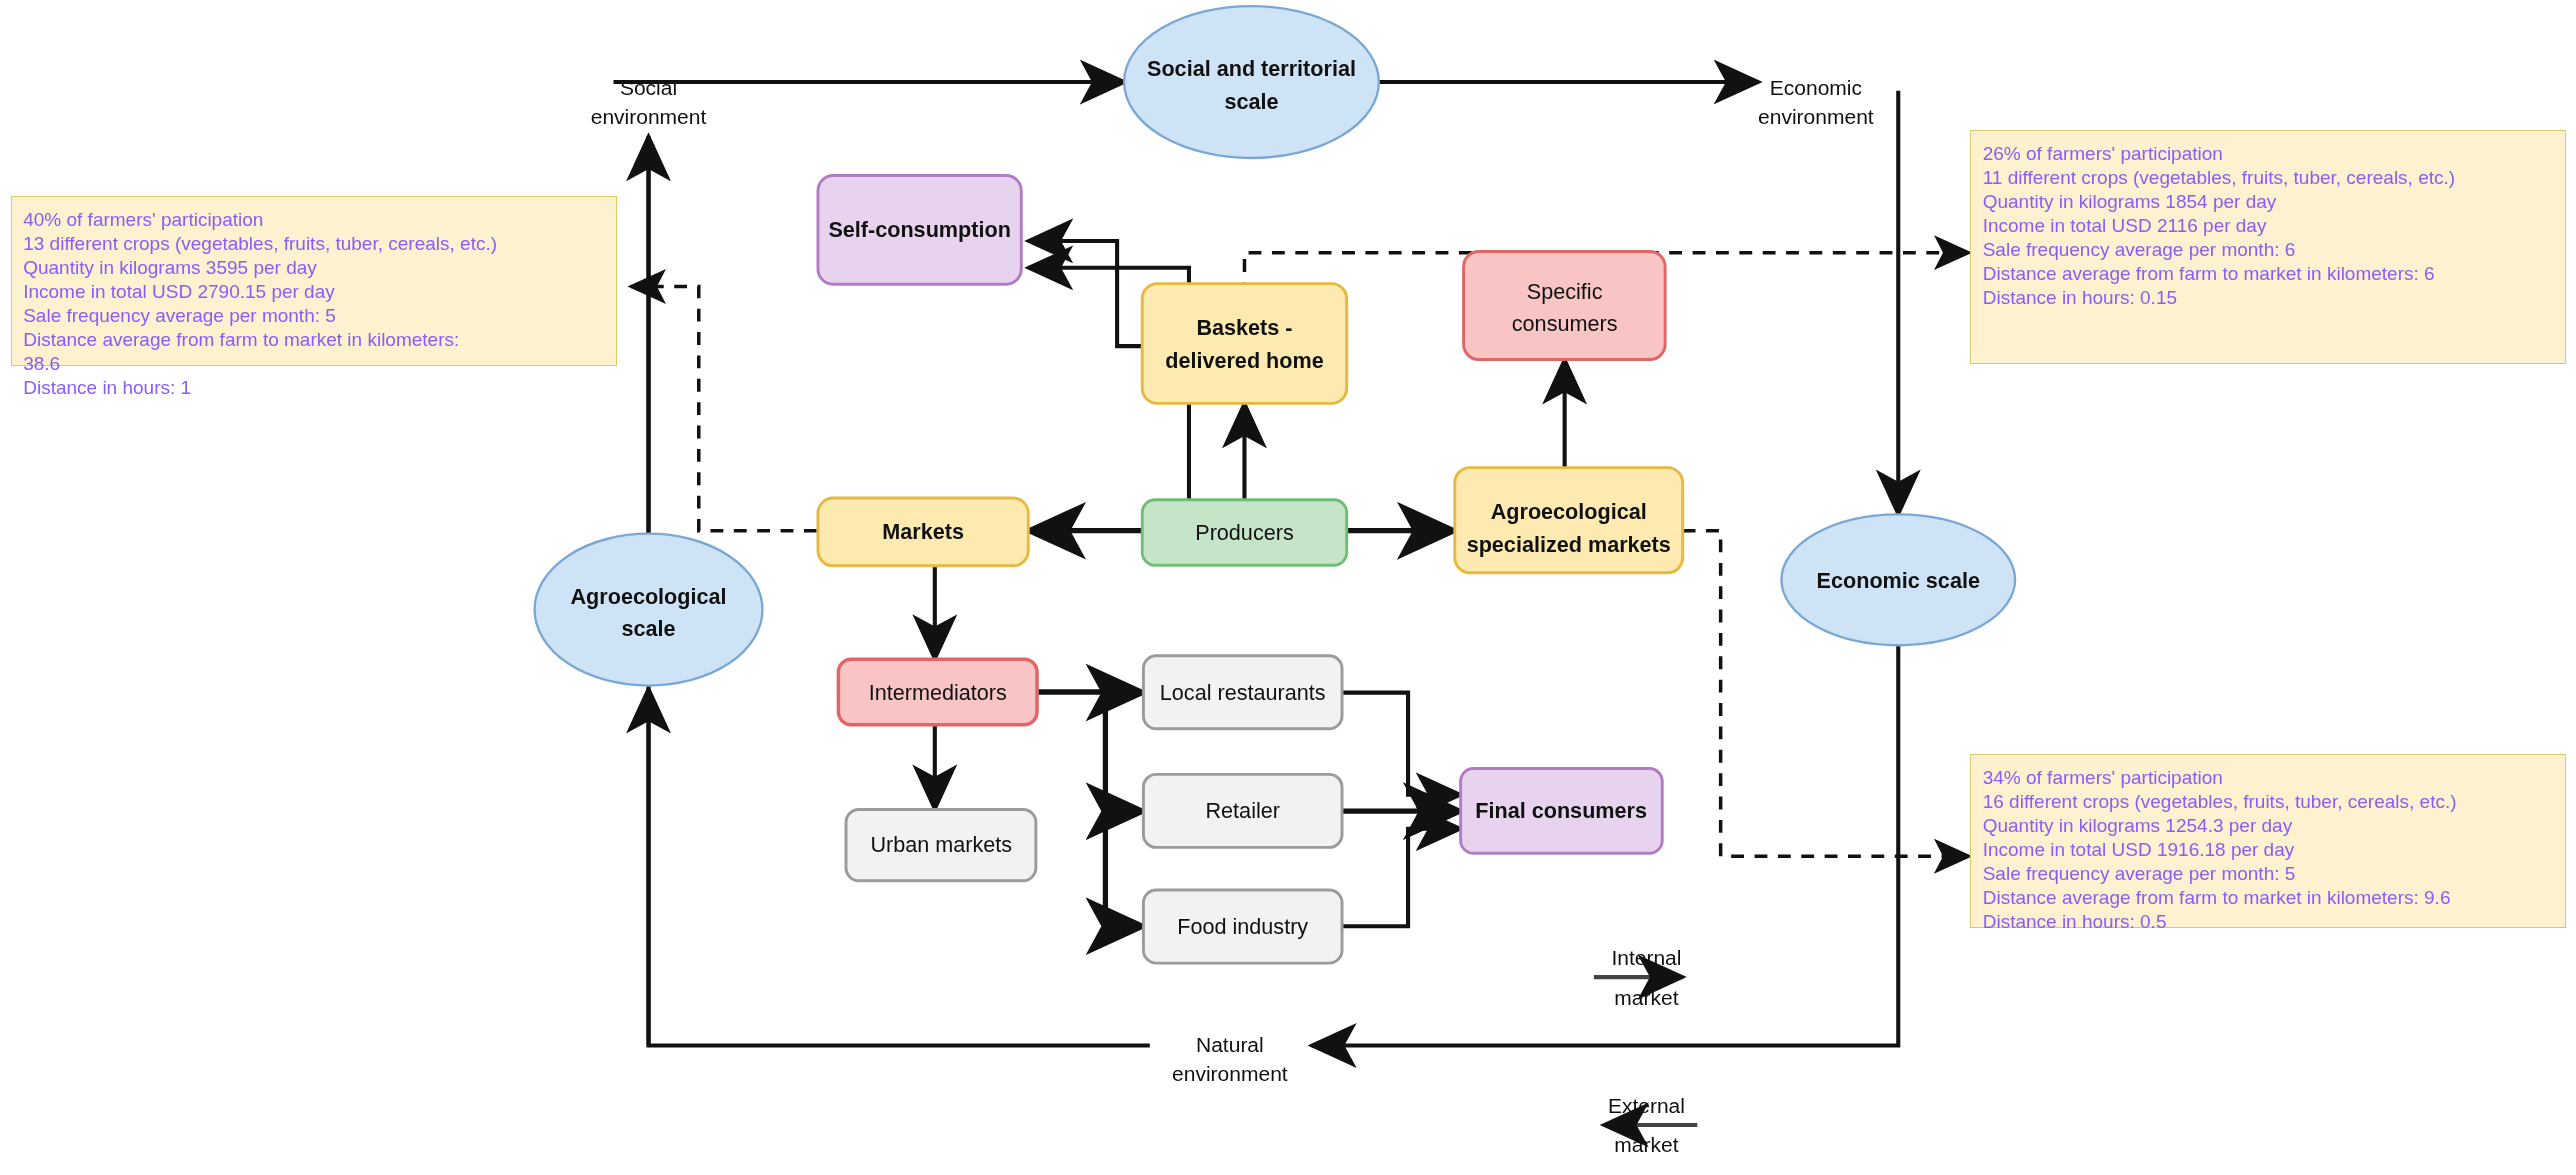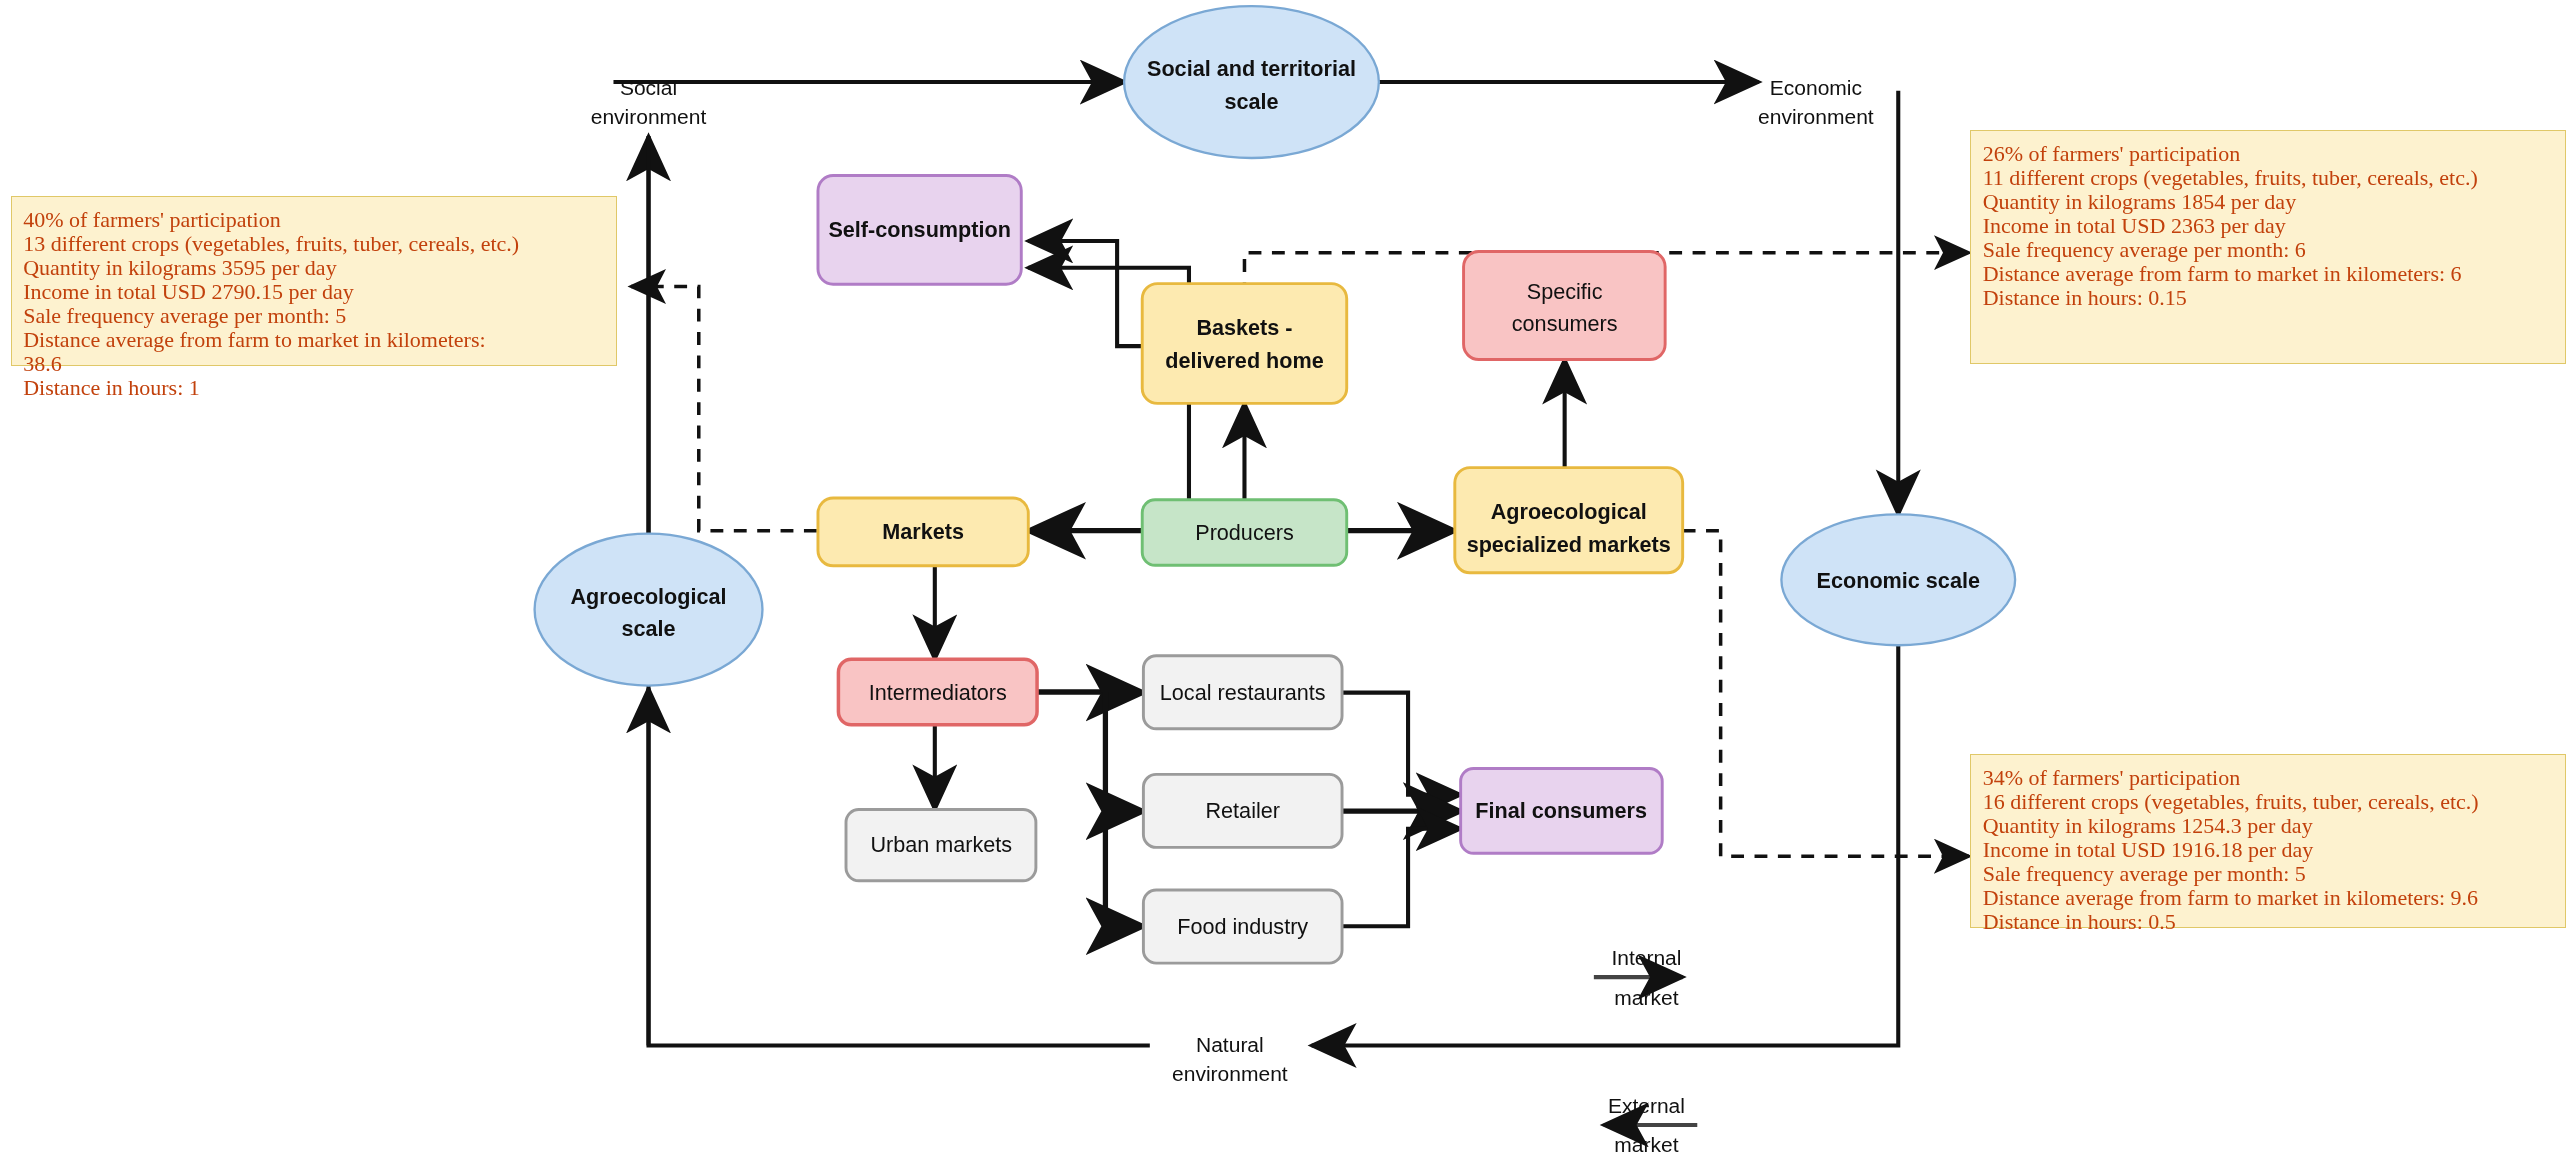--- a/index.html
+++ b/index.html
@@ -7,22 +7,22 @@
          font-family:"Liberation Sans","DejaVu Sans",sans-serif;overflow:hidden;}
   svg.layer{position:absolute;left:0;top:0;width:2576px;height:1176px;}
   .nodeLabel{font-family:"Liberation Sans","DejaVu Sans",sans-serif;
              font-size:37px;font-weight:bold;fill:#111111;text-anchor:middle;}
   .nodeLabelPlain{font-family:"Liberation Sans","DejaVu Sans",sans-serif;
              font-size:37px;font-weight:normal;fill:#111111;text-anchor:middle;}
   .edgeLabel{font-family:"Liberation Sans","DejaVu Sans",sans-serif;
              font-size:36px;font-weight:normal;fill:#111111;text-anchor:middle;}
   .infoBox{position:absolute;background:#fdf2cf;border:1.2px solid #e0c868;
            box-sizing:border-box;padding:10.5px 13px 10.5px 11.7px;}
-  .infoLine{font-family:Liberation Serif, serif;
-            font-size:22px;line-height:24px;color:#c2410c;white-space:pre-wrap;}
+  .infoLine{font-family:Liberation Sans, sans-serif;
+            font-size:19px;line-height:24px;color:#8b5cf6;white-space:pre-wrap;}
 </style>
 </head>
 <body>
 
 <div id="stage">
 
   <svg class="layer" viewBox="0 0 4409 2012">
     <defs>
       <marker id="ah" markerWidth="16" markerHeight="16" refX="11" refY="5.5" orient="auto" markerUnits="strokeWidth">
         <path d="M0,0 L12,5.5 L0,11 L3,5.5 z" fill="#111111"></path>
@@ -193,21 +193,21 @@
     <div class="infoLine">Sale frequency average per month: 5</div>
     <div class="infoLine">Distance average from farm to market in kilometers:</div>
     <div class="infoLine">38.6</div>
     <div class="infoLine">Distance in hours: 1</div>
   </div>
 
   <div class="infoBox" style="left:1970px;top:130px;width:596px;height:234px;">
     <div class="infoLine">26% of farmers' participation</div>
     <div class="infoLine">11 different crops (vegetables, fruits, tuber, cereals, etc.)</div>
     <div class="infoLine">Quantity in kilograms 1854 per day</div>
-    <div class="infoLine">Income in total USD 2363 per day</div>
+    <div class="infoLine">Income in total USD 2116 per day</div>
     <div class="infoLine">Sale frequency average per month: 6</div>
     <div class="infoLine">Distance average from farm to market in kilometers: 6</div>
     <div class="infoLine">Distance in hours: 0.15</div>
   </div>
 
   <div class="infoBox" style="left:1970px;top:754px;width:596px;height:174px;">
     <div class="infoLine">34% of farmers' participation</div>
     <div class="infoLine">16 different crops (vegetables, fruits, tuber, cereals, etc.)</div>
     <div class="infoLine">Quantity in kilograms 1254.3 per day</div>
     <div class="infoLine">Income in total USD 1916.18 per day</div>

